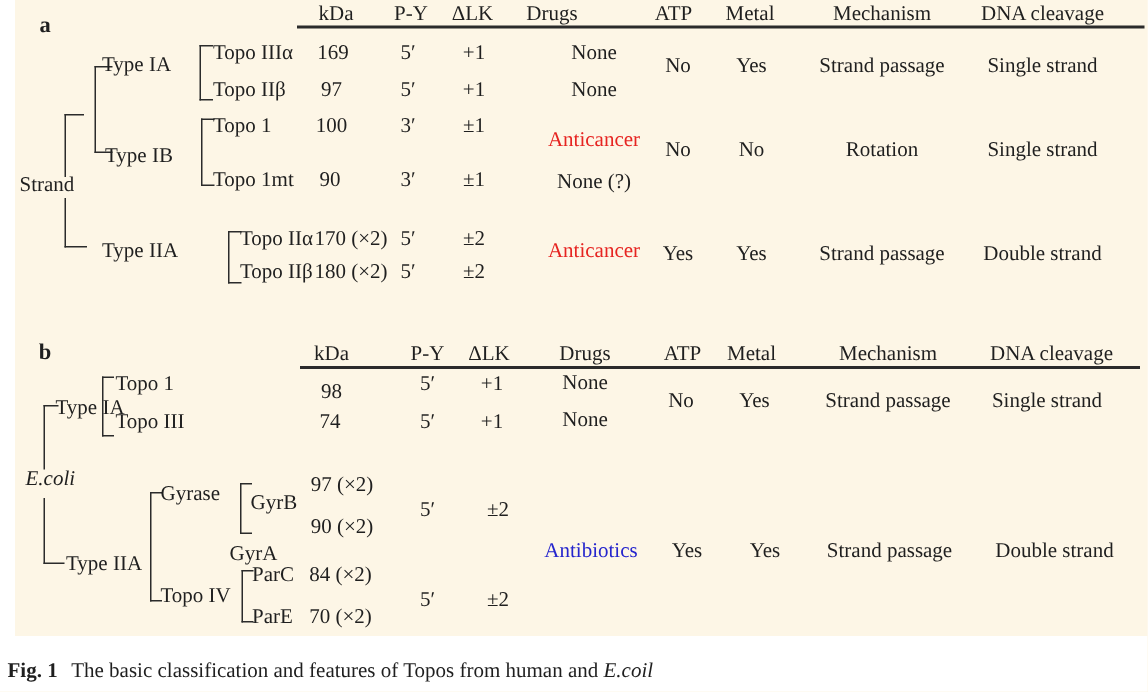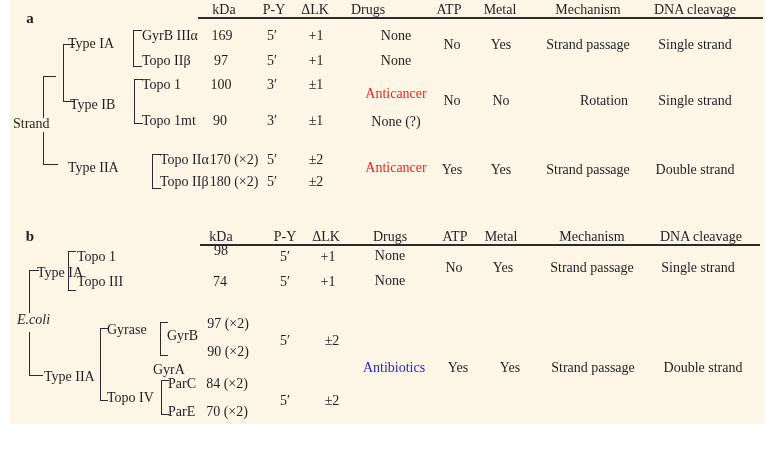--- a/index.html
+++ b/index.html
@@ -49,21 +49,21 @@
   <div class="br top" style="left:43px;top:76px;width:12px;height:41px;"></div>
   <div class="br bot" style="left:43px;top:132px;width:14px;height:32px;"></div>
   <div class="br top bot" style="left:63px;top:44px;width:11px;height:56px;"></div>
   <span class="tl" style="left:68px;top:44px;">Type IA</span>
   <span class="tl" style="left:70px;top:105px;">Type IB</span>
   <span class="tl" style="left:68px;top:168px;">Type IIA</span>
   <div class="br top bot" style="left:133px;top:30px;width:8px;height:35px;"></div>
   <div class="br top bot" style="left:134px;top:79px;width:8px;height:43px;"></div>
   <div class="br top bot" style="left:152px;top:154px;width:8px;height:33px;"></div>
 
-  <span class="tl" style="left:142px;top:36px;">GyrB IIIα</span>
+  <span class="tl" style="left:142px;top:36px;">Topo IIIα</span>
   <span class="tl" style="left:142px;top:61px;">Topo IIβ</span>
   <span class="tl" style="left:142px;top:85px;">Topo 1</span>
   <span class="tl" style="left:142px;top:121px;">Topo 1mt</span>
   <span class="tl" style="left:160px;top:160px;">Topo IIα</span>
   <span class="tl" style="left:160px;top:182px;">Topo IIβ</span>
 
   <span class="t" style="left:222px;top:36px;">169</span>
   <span class="t" style="left:221px;top:61px;">97</span>
   <span class="t" style="left:221px;top:85px;">100</span>
   <span class="t" style="left:220px;top:121px;">90</span>
@@ -89,21 +89,21 @@
   <span class="t red" style="left:396px;top:94px;">Anticancer</span>
   <span class="t" style="left:396px;top:122px;">None (?)</span>
   <span class="t red" style="left:396px;top:168px;">Anticancer</span>
 
   <span class="t" style="left:452px;top:45px;">No</span>
   <span class="t" style="left:501px;top:45px;">Yes</span>
   <span class="t" style="left:588px;top:45px;">Strand passage</span>
   <span class="t" style="left:695px;top:45px;">Single strand</span>
   <span class="t" style="left:452px;top:101px;">No</span>
   <span class="t" style="left:501px;top:101px;">No</span>
-  <span class="t" style="left:588px;top:101px;margin-left:16px;">Rotation</span>
+  <span class="t" style="left:588px;top:101px;">Rotation</span>
   <span class="t" style="left:695px;top:101px;">Single strand</span>
   <span class="t" style="left:452px;top:170px;">Yes</span>
   <span class="t" style="left:501px;top:170px;">Yes</span>
   <span class="t" style="left:588px;top:170px;">Strand passage</span>
   <span class="t" style="left:695px;top:170px;">Double strand</span>
 
   <span class="t lbl" style="left:30px;top:236px;">b</span>
 
   <span class="t" style="left:221px;top:237px;">kDa</span>
   <span class="t" style="left:285px;top:237px;">P-Y</span>
@@ -118,21 +118,21 @@
   <div class="br top" style="left:29px;top:270px;width:9px;height:42px;"></div>
   <span class="tl" style="left:37px;top:273px;">Type IA</span>
   <span class="tl it" style="left:17px;top:320px;">E.coli</span>
   <div class="br bot" style="left:29px;top:332px;width:13px;height:43px;"></div>
   <span class="tl" style="left:44px;top:377px;">Type IIA</span>
   <div class="br top bot" style="left:68px;top:251px;width:7px;height:38px;"></div>
   <div class="br top bot" style="left:100px;top:328px;width:7px;height:71px;"></div>
 
   <span class="tl" style="left:77px;top:257px;">Topo 1</span>
   <span class="tl" style="left:77px;top:282px;">Topo III</span>
-  <span class="t" style="left:221px;top:251px;">98</span>
+  <span class="t" style="left:221px;top:262px;">98</span>
   <span class="t" style="left:220px;top:282px;">74</span>
   <span class="t" style="left:285px;top:257px;">5′</span>
   <span class="t" style="left:285px;top:282px;">5′</span>
   <span class="t" style="left:328px;top:257px;">+1</span>
   <span class="t" style="left:328px;top:282px;">+1</span>
   <span class="t" style="left:390px;top:256px;">None</span>
   <span class="t" style="left:390px;top:281px;">None</span>
 
   <span class="t" style="left:454px;top:268px;">No</span>
   <span class="t" style="left:503px;top:268px;">Yes</span>
@@ -156,13 +156,16 @@
   <span class="t" style="left:227px;top:412px;">70 (×2)</span>
   <span class="t" style="left:285px;top:401px;">5′</span>
   <span class="t" style="left:332px;top:401px;">±2</span>
 
   <span class="t blue" style="left:394px;top:368px;">Antibiotics</span>
   <span class="t" style="left:458px;top:368px;">Yes</span>
   <span class="t" style="left:510px;top:368px;">Yes</span>
   <span class="t" style="left:593px;top:368px;">Strand passage</span>
   <span class="t" style="left:703px;top:368px;">Double strand</span>
 
+  <div class="caption">
+    <span class="figno">Fig. 1</span><span>The basic classification and features of Topos from human and</span><span> </span><span class="it">E.coil</span>
+  </div>
 </div>
 
 </body></html>

